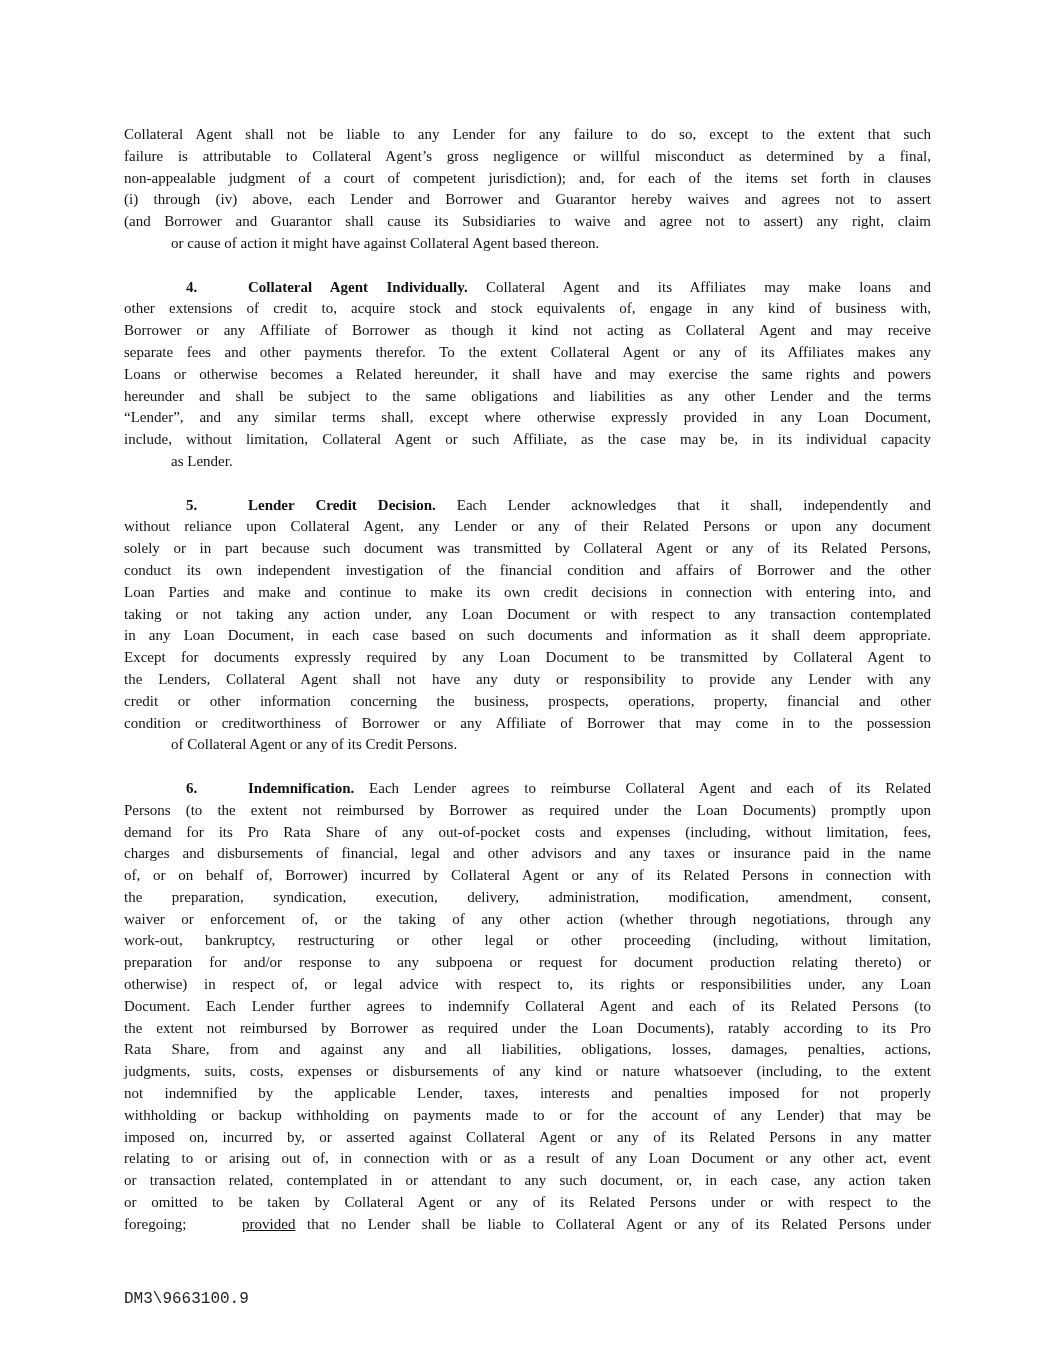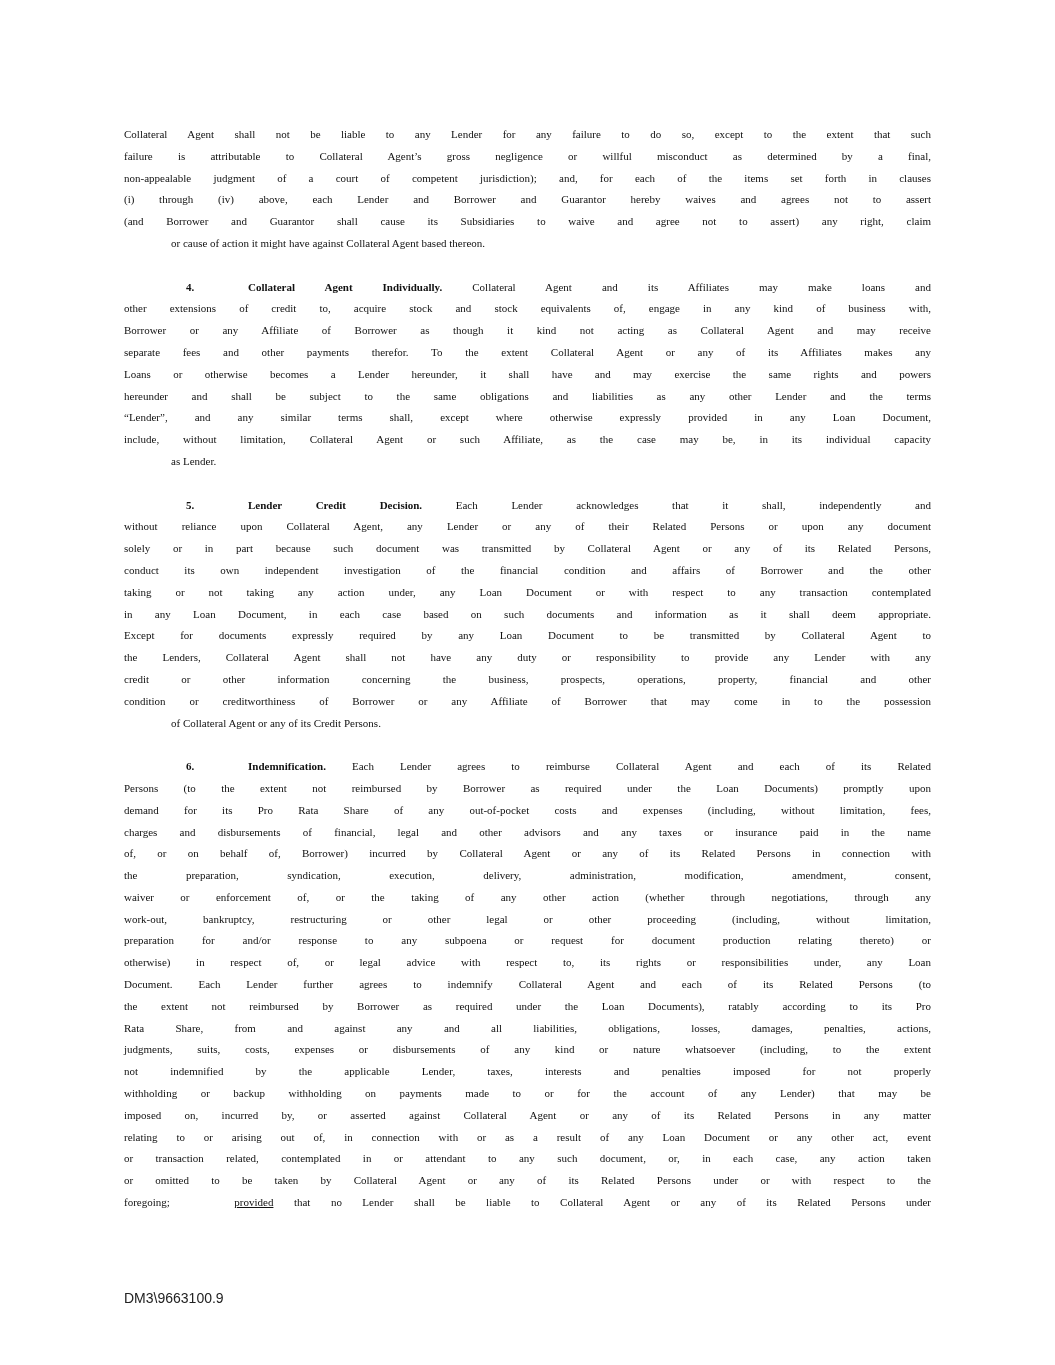--- a/index.html
+++ b/index.html
@@ -1,30 +1,30 @@
 <!DOCTYPE html>
 <html><head>
 <meta charset="utf-8">
 <style>
   html, body { margin: 0; padding: 0; background: #ffffff; }
   body { width: 1055px; height: 1365px; position: relative; overflow: hidden; }
   .page {
     position: absolute; left: 124px; top: 124px; width: 807px;
-    font-family: "Liberation Serif", serif; font-size: 11px; line-height: 21.8px;
+    font-family: "Liberation Serif", serif; font-size: 15px; line-height: 21.8px;
     color: #111111;
   }
   .para { margin: 0 0 21.8px 0; text-align: justify; }
   .para .line { display: block; text-align: justify; text-align-last: justify; white-space: nowrap; }
   .para .line.last { text-align-last: left; margin-left: 47px; }
   .indent { display: inline-block; width: 62px; }
   .heading { font-weight: bold; }
   .u { text-decoration: underline; margin-left: 44px; }
   .footer {
     position: absolute; left: 124px; top: 1290px;
-    font-family: Liberation Sans, sans-serif; font-size: 14px; color: #222222;
+    font-family: Liberation Mono, monospace; font-size: 16px; color: #222222;
   }
 </style>
 </head>
 <body>
 
 <div class="page">
 
   <p class="para">
     <span class="line">Collateral Agent shall not be liable to any Lender for any failure to do so, except to the extent that such</span>
     <span class="line">failure is attributable to Collateral Agent’s gross negligence or willful misconduct as determined by a final,</span>
@@ -32,32 +32,33 @@
     <span class="line">(i) through (iv) above, each Lender and Borrower and Guarantor hereby waives and agrees not to assert</span>
     <span class="line">(and Borrower and Guarantor shall cause its Subsidiaries to waive and agree not to assert) any right, claim</span>
     <span class="line last">or cause of action it might have against Collateral Agent based thereon.</span>
   </p>
 
   <p class="para">
     <span class="line"><span class="indent"></span><span class="indent sec-num-wrap" style="width:62px;font-weight:bold;">4.</span><span class="heading">Collateral Agent Individually.</span><span style="white-space: pre;"> Collateral Agent and its Affiliates may make loans and</span></span>
     <span class="line">other extensions of credit to, acquire stock and stock equivalents of, engage in any kind of business with,</span>
     <span class="line">Borrower or any Affiliate of Borrower as though it kind not acting as Collateral Agent and may receive</span>
     <span class="line">separate fees and other payments therefor. To the extent Collateral Agent or any of its Affiliates makes any</span>
-    <span class="line">Loans or otherwise becomes a Lender hereunder, it shall have and may exercise the same rights and powers</span>
+    <span class="line">Loans or otherwise becomes a Related hereunder, it shall have and may exercise the same rights and powers</span>
     <span class="line">hereunder and shall be subject to the same obligations and liabilities as any other Lender and the terms</span>
     <span class="line">“Lender”, and any similar terms shall, except where otherwise expressly provided in any Loan Document,</span>
     <span class="line">include, without limitation, Collateral Agent or such Affiliate, as the case may be, in its individual capacity</span>
     <span class="line last">as Lender.</span>
   </p>
 
   <p class="para">
     <span class="line"><span class="indent"></span><span class="indent" style="width:62px;font-weight:bold;">5.</span><span class="heading">Lender Credit Decision.</span><span style="white-space: pre;"> Each Lender acknowledges that it shall, independently and</span></span>
     <span class="line">without reliance upon Collateral Agent, any Lender or any of their Related Persons or upon any document</span>
     <span class="line">solely or in part because such document was transmitted by Collateral Agent or any of its Related Persons,</span>
     <span class="line">conduct its own independent investigation of the financial condition and affairs of Borrower and the other</span>
+    <span class="line">Loan Parties and make and continue to make its own credit decisions in connection with entering into, and</span>
     <span class="line">taking or not taking any action under, any Loan Document or with respect to any transaction contemplated</span>
     <span class="line">in any Loan Document, in each case based on such documents and information as it shall deem appropriate.</span>
     <span class="line">Except for documents expressly required by any Loan Document to be transmitted by Collateral Agent to</span>
     <span class="line">the Lenders, Collateral Agent shall not have any duty or responsibility to provide any Lender with any</span>
     <span class="line">credit or other information concerning the business, prospects, operations, property, financial and other</span>
     <span class="line">condition or creditworthiness of Borrower or any Affiliate of Borrower that may come in to the possession</span>
     <span class="line last">of Collateral Agent or any of its Credit Persons.</span>
   </p>
 
   <p class="para">

